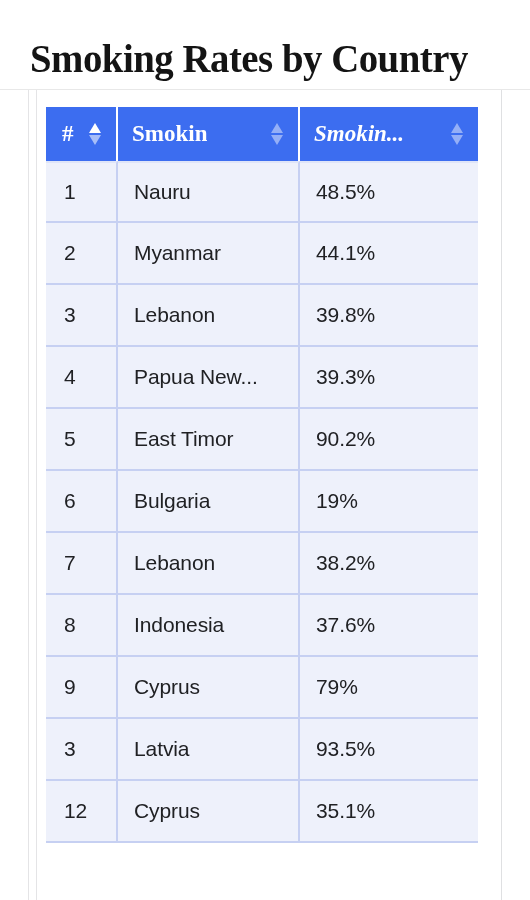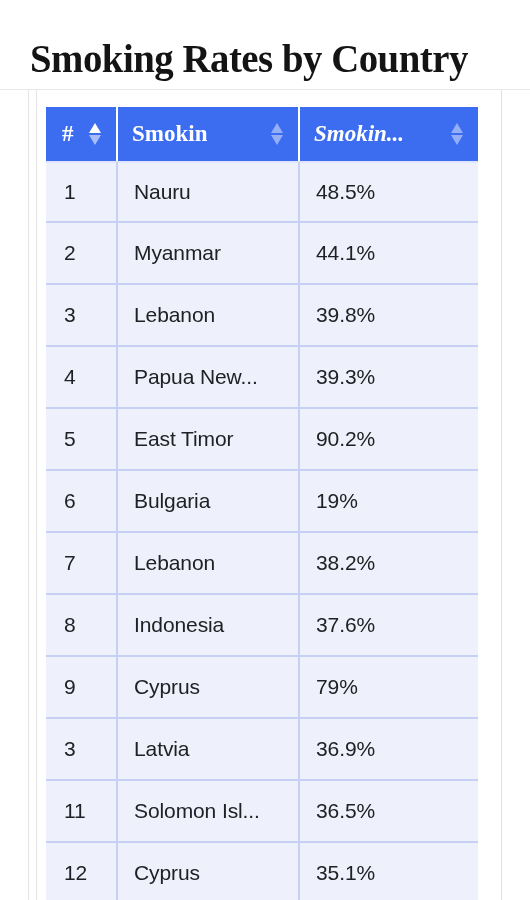--- a/index.html
+++ b/index.html
@@ -253,26 +253,21 @@
             <td class="cell-value">37.6%</td>
           </tr>
           <tr>
             <td class="cell-rank">9</td>
             <td class="cell-name">Cyprus</td>
             <td class="cell-value">79%</td>
           </tr>
           <tr>
             <td class="cell-rank">3</td>
             <td class="cell-name">Latvia</td>
-            <td class="cell-value">36.9%</td>
-          </tr>
-          <tr>
-            <td class="cell-rank">11</td>
-            <td class="cell-name">Solomon Isl...</td>
-            <td class="cell-value">36.5%</td>
+            <td class="cell-value">93.5%</td>
           </tr>
           <tr>
             <td class="cell-rank">12</td>
             <td class="cell-name">Cyprus</td>
             <td class="cell-value">35.1%</td>
           </tr>
         </tbody>
     </table>
   </div>
 </div>

